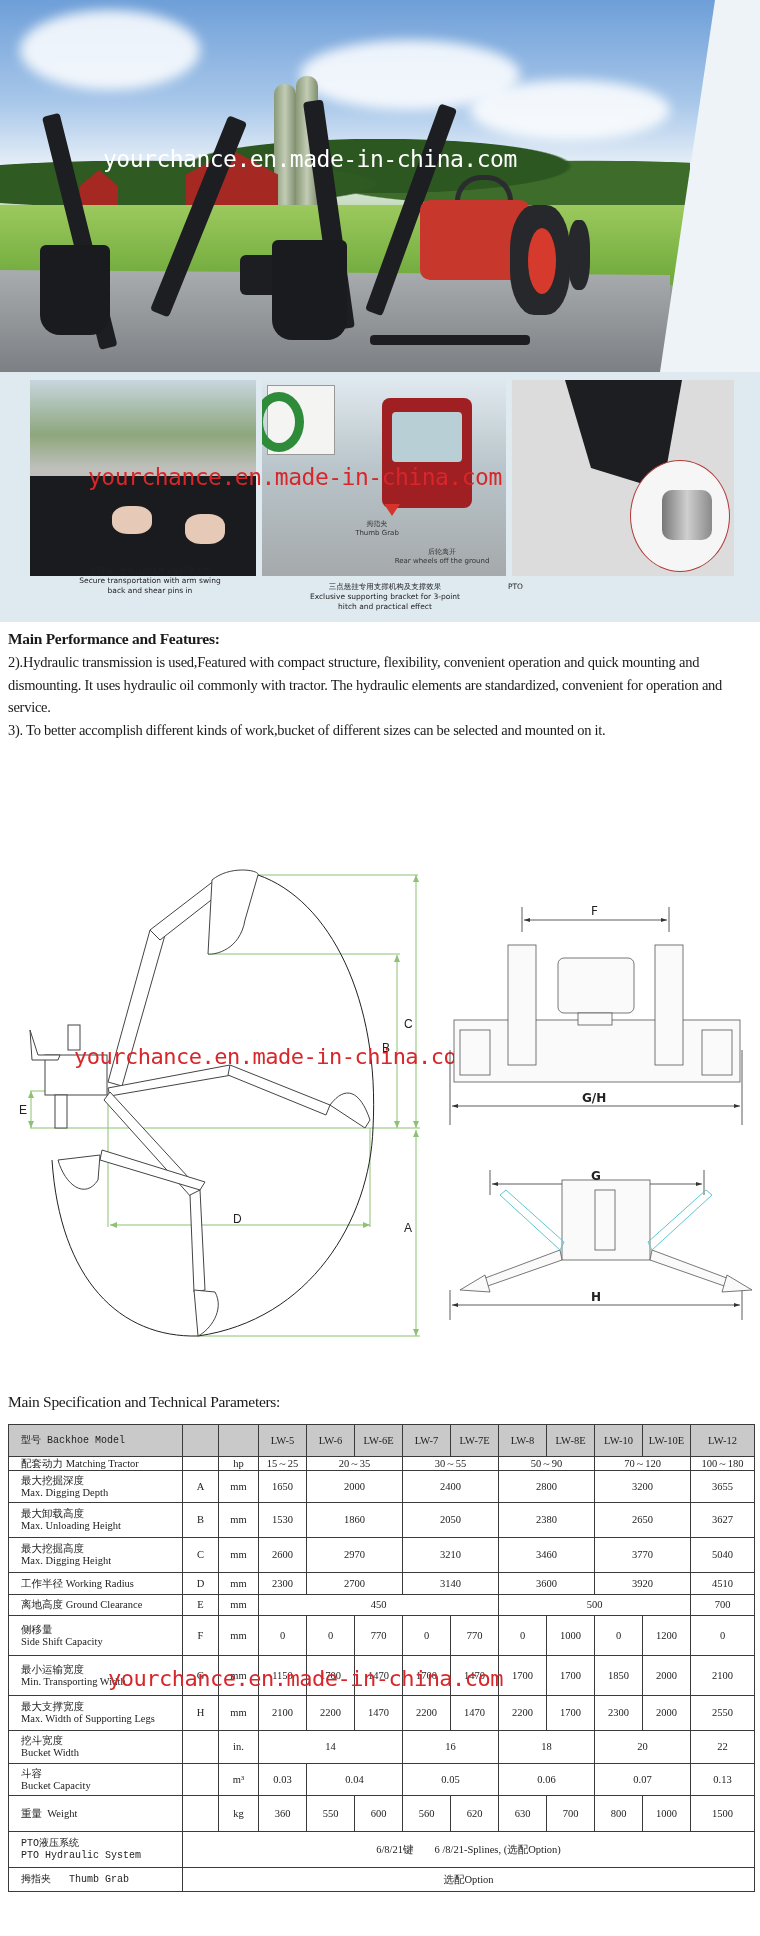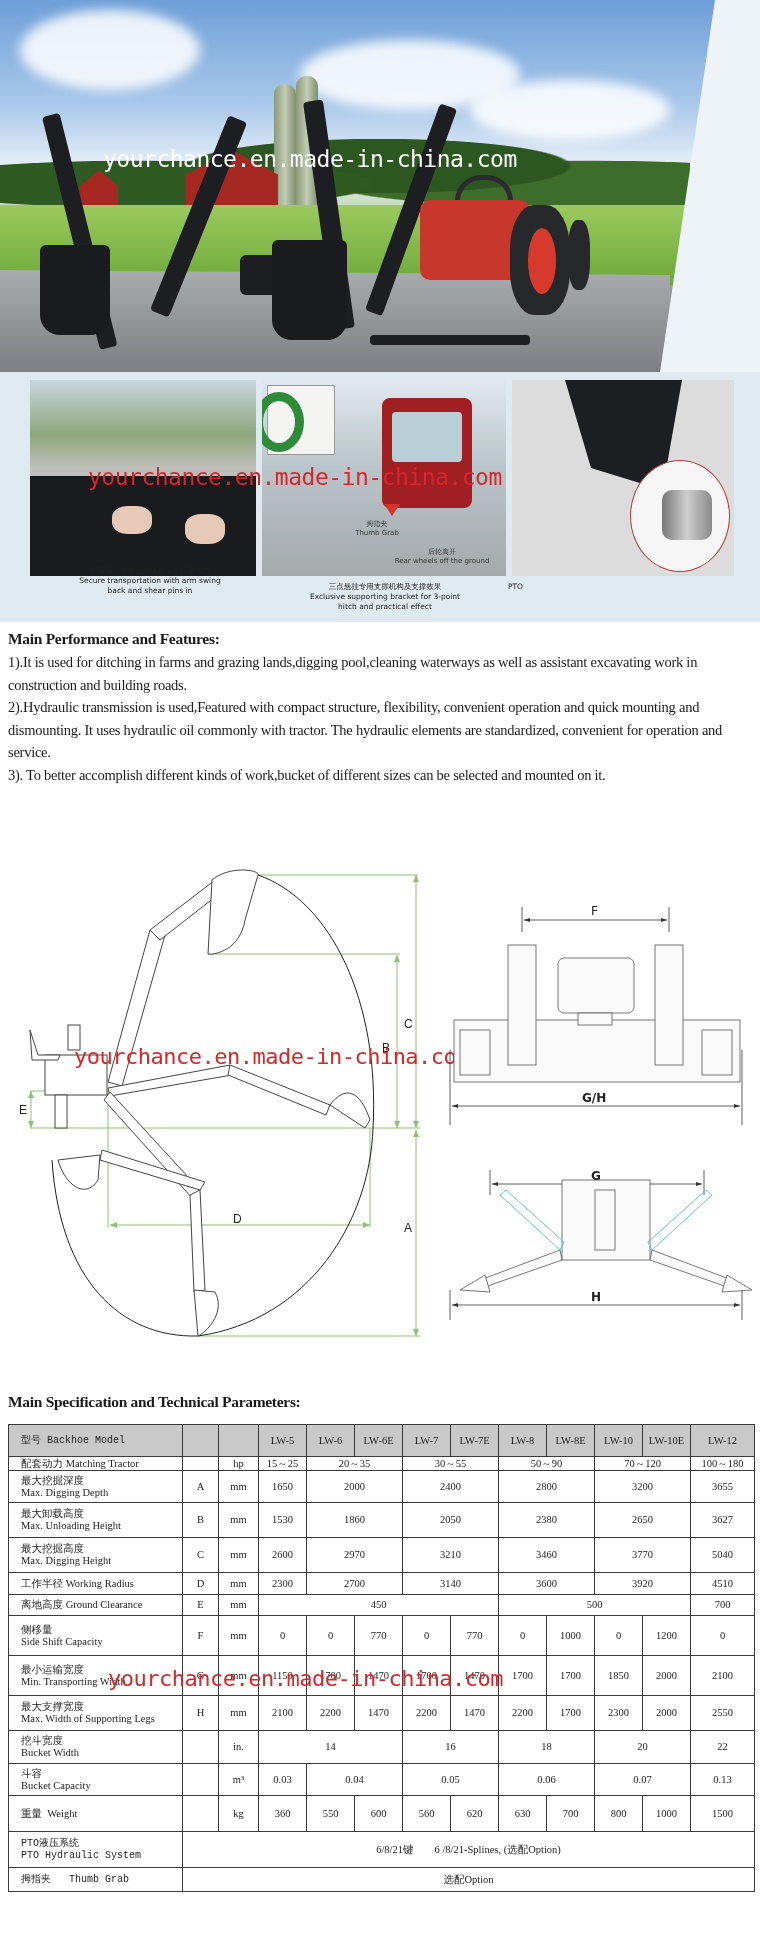--- a/index.html
+++ b/index.html
@@ -57,21 +57,21 @@
   
   .features { position: absolute; left: 8px; top: 630px; width: 752px; }
   .features h2 { font-size: 15.5px; font-weight: bold; letter-spacing: -0.3px; margin-bottom: 3px; }
   .features p { font-size: 14.5px; line-height: 22.5px; letter-spacing: -0.25px; }
 
   
   .diag { position: absolute; }
   .diag svg { display: block; }
 
   
-  .spec-title { position: absolute; left: 8px; top: 1393px; font-size: 15.5px; font-weight: bold; letter-spacing: -0.3px; }
+  .spec-title { position: absolute; left: 8px; top: 1393px; font-size: 15.5px; font-weight: normal; letter-spacing: -0.3px; }
   table.spec { position: absolute; left: 8px; top: 1424px; width: 746px; border-collapse: collapse; table-layout: fixed;
     font-family: "Liberation Serif", serif; font-size: 10.5px; color: #222; }
   table.spec td { border: 1px solid #3a3a3a; text-align: center; vertical-align: middle; padding: 0 2px; line-height: 12px; }
   table.spec td.lbl { text-align: left; padding-left: 12px; }
   table.spec td.lbl .zh { display: block; }
   table.spec tr.head td { background: #c9c9c9; height: 32px; }
   table.spec tr.head td.lbl { font-family: "Liberation Mono", monospace; font-size: 10px; }
   table.spec td.mono { font-family: Liberation Mono, monospace; font-size: 10px; }
 </style>
 </head>
@@ -148,21 +148,20 @@
     <span style="display:block">Exclusive supporting bracket for 3-point</span>
     <span style="display:block">hitch and practical effect</span>
   </div>
   <div class="label" style="left:508px;top:210px;width:30px;text-align:left;">PTO</div>
 
   <div class="wm" style="left:88px;top:92px;font-size:23px;color:#d8262a;">yourchance.en.made-in-china.com</div>
 </div>
 
 <div class="features">
   <h2>Main Performance and Features:</h2>
-  <p>1).It is used for ditching in farms and grazing lands,digging pool,cleaning waterways as well as assistant excavating work in construction and building roads.</p>
   <p>2).Hydraulic transmission is used,Featured with compact structure, flexibility, convenient operation and quick mounting and dismounting. It uses hydraulic oil commonly with tractor. The hydraulic elements are standardized, convenient for operation and service.</p>
   <p>3). To better accomplish different kinds of work,bucket of different sizes can be selected and mounted on it.</p>
 </div>
 
 <div class="diag" style="left:0;top:860px;width:440px;height:520px;">
   <svg width="440" height="520" viewBox="0 0 440 520">
     <g fill="none" stroke="#8cc272" stroke-width="1">
       <line x1="258" y1="15" x2="418" y2="15"></line>
       <line x1="208" y1="94" x2="400" y2="94"></line>
       <line x1="30" y1="268" x2="420" y2="268"></line>

